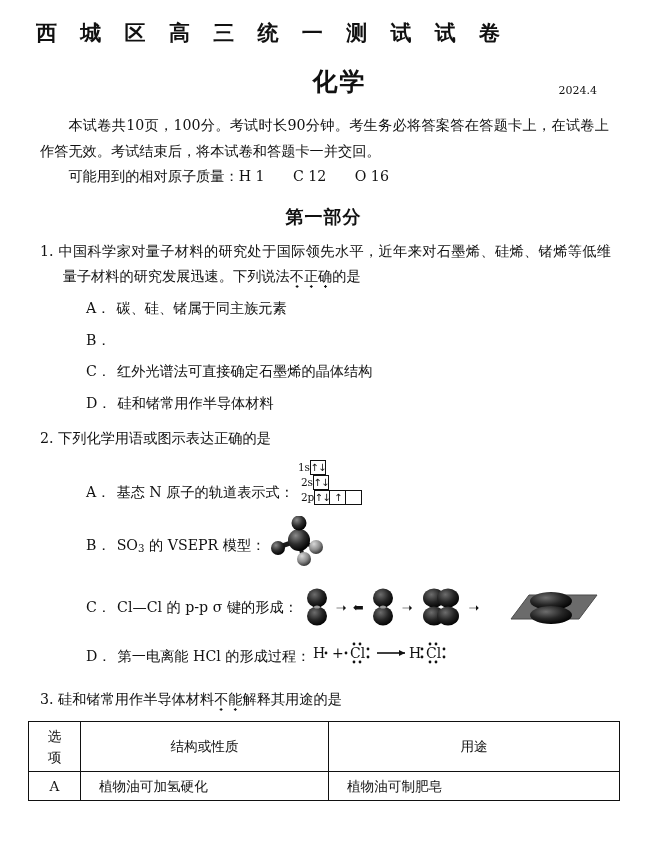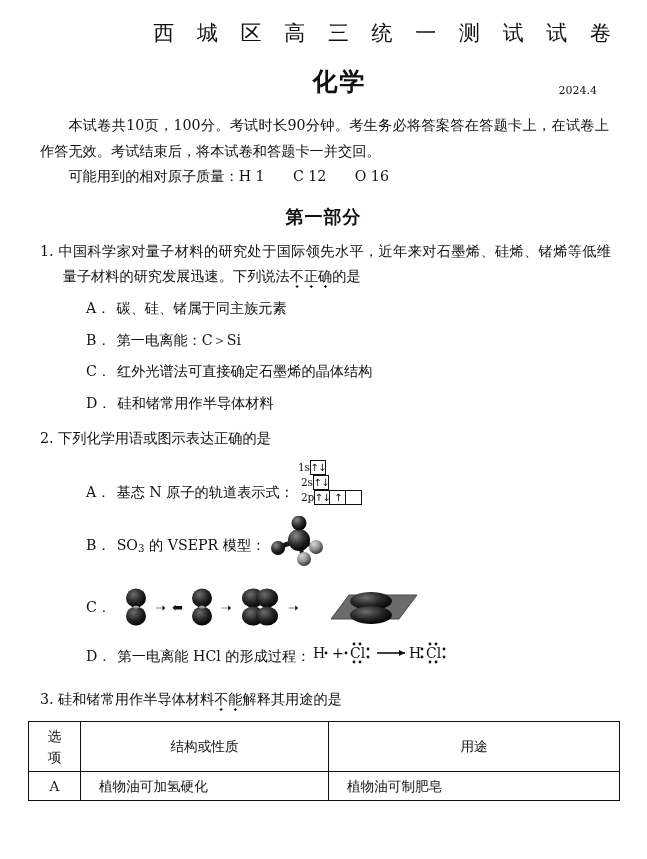--- a/index.html
+++ b/index.html
@@ -18,23 +18,23 @@
   .page {
     width: 647px;
     height: 859px;
     box-sizing: border-box;
     padding: 0 28px;
     position: relative;
   }
 
   
   .doc-title {
-    text-align: right;
+    text-align: left;
     font-size: 21px;
-    font-weight: normal;
+    font-weight: bold;
     letter-spacing: 8px;
     padding-left: 8px;
     margin-top: 20px;
     line-height: 1.3;
     font-family: "DejaVu Sans", "Liberation Sans", sans-serif;
   }
   .subject-row {
     position: relative;
     text-align: center;
     margin-top: 18px;
@@ -209,21 +209,20 @@
       <span class="q-num">1.</span>
       <span>中国科学家对量子材料的研究处于国际领先水平，近年来对石墨烯、硅烯、锗烯等低维量子材料的研究发展迅速。下列说法</span><span class="emph-dot">不正确</span><span>的是</span>
     </span>
   </div>
   <div class="opt">
     <span class="opt-label">A．</span>
     <span class="opt-text">碳、硅、锗属于同主族元素</span>
   </div>
   <div class="opt">
     <span class="opt-label">B．</span>
-    <span class="opt-text">第一电离能：C＞Si</span>
   </div>
   <div class="opt">
     <span class="opt-label">C．</span>
     <span class="opt-text">红外光谱法可直接确定石墨烯的晶体结构</span>
   </div>
   <div class="opt">
     <span class="opt-label">D．</span>
     <span class="opt-text">硅和锗常用作半导体材料</span>
   </div>
 
@@ -286,20 +285,21 @@
         <circle cx="32" cy="7" r="7.5" fill="url(#bg1)"></circle>
         <circle cx="11" cy="32" r="7" fill="url(#bg1)"></circle>
         <circle cx="49" cy="31" r="7" fill="url(#bg2)"></circle>
         <circle cx="37" cy="43" r="7" fill="url(#bg2)"></circle>
       </svg>
     </span>
   </div>
 
   <div class="opt" style="margin-top:12px;align-items:center;">
     <span class="opt-label">C．</span>
+    <span class="opt-text">Cl—Cl 的 p-p σ 键的形成：</span>
     <span class="seq gfx">
       <svg width="26" height="40" viewBox="0 0 26 40">
         <defs>
           <radialGradient id="lobe" cx="38%" cy="32%" r="72%">
             <stop offset="0%" stop-color="#6d6d6d"></stop>
             <stop offset="55%" stop-color="#262626"></stop>
             <stop offset="100%" stop-color="#000000"></stop>
           </radialGradient>
         </defs>
         <ellipse cx="13" cy="11" rx="10" ry="9.5" fill="url(#lobe)"></ellipse>

